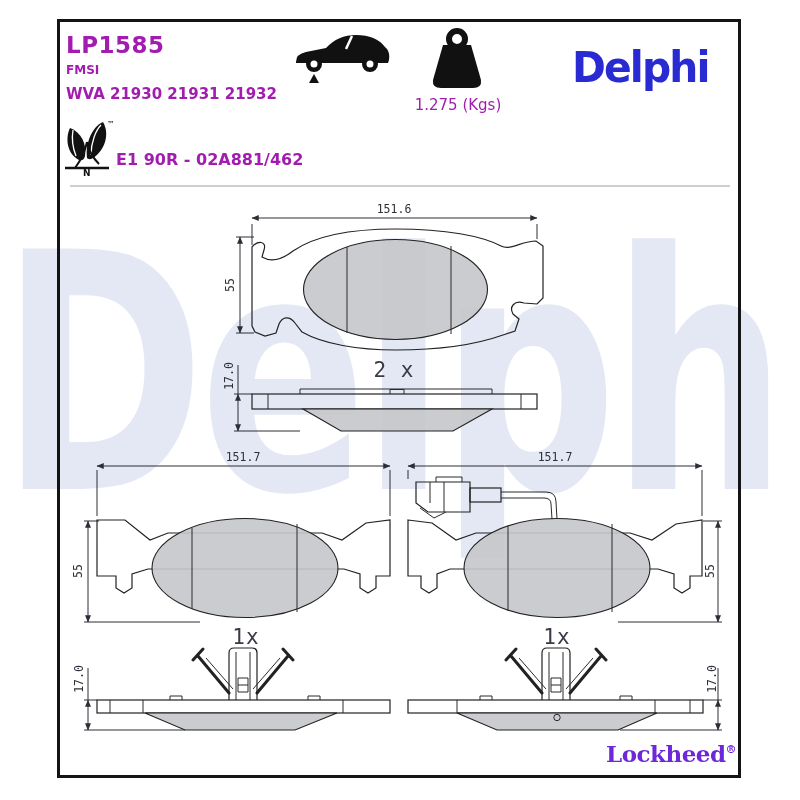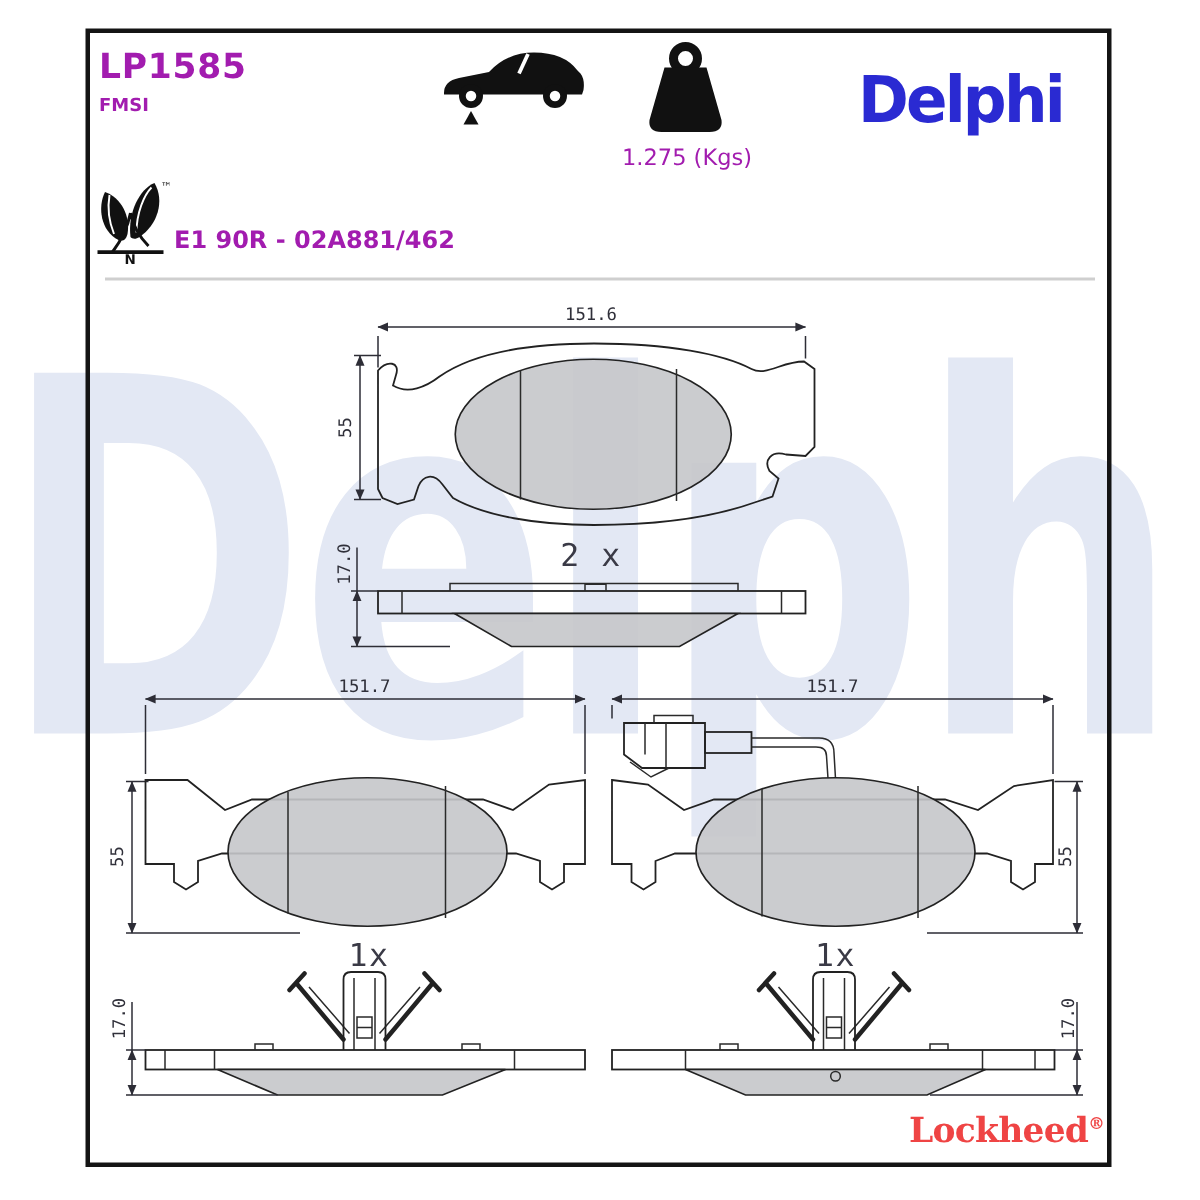--- a/index.html
+++ b/index.html
@@ -19,21 +19,21 @@
   #wva{left:66px;top:85px;font-size:15px;font-weight:bold;}
   #car-icon-box{left:292px;top:26px;width:98px;height:58px;}
   #weight-icon-box{left:424px;top:28px;width:66px;height:66px;}
   #weight-label{left:404px;top:96px;width:108px;text-align:center;font-size:15px;font-weight:normal;}
   #delphi-logo{left:572px;top:42px;font-size:43px;font-weight:bold;color:#2a2ad2;
                letter-spacing:-2px;transform:scaleX(0.95);transform-origin:0 0;}
   #leaf-icon-box{left:63px;top:118px;width:50px;height:58px;}
   #homologation{left:116px;top:150px;font-size:16px;font-weight:bold;}
   #divider{left:70px;top:185px;width:660px;height:2px;background:#cfcfcf;z-index:2;}
   #lockheed{left:540px;top:740px;width:196px;text-align:right;z-index:3;
-            font-family:"DejaVu Serif",serif;font-weight:bold;font-size:23px;color:#ef4444;
+            font-family:"DejaVu Serif",serif;font-weight:bold;font-size:23px;color:#6d28d9;
             letter-spacing:-0.5px;}
   #lockheed sup{font-size:11px;}
   
   .ln{stroke:#222;stroke-width:1.2;fill:none;}
   .thin{stroke:#2a2a2a;stroke-width:1;fill:none;}
   .dimln{stroke:#2d2d36;stroke-width:1;fill:none;}
   .fric{fill:#c5c6ca;fill-opacity:0.9;stroke:#222;stroke-width:1.1;}
   .dim{font-family:"DejaVu Sans Mono",monospace;font-size:11.5px;fill:#30303a;}
   .qty{font-family:"DejaVu Sans Mono",monospace;font-size:21px;fill:#3a3a46;letter-spacing:1px;}
   .clip{stroke:#222;stroke-width:3;fill:none;stroke-linecap:round;}
@@ -152,20 +152,21 @@
       <circle class="thin" cx="557" cy="717.5" r="3.2" fill="#fff"></circle>
       <path class="dimln" d="M703,700 H722 M620,730 H722"></path>
       <path class="dimln" d="M718,668 V700"></path>
       <path class="dimln" d="M718,700 V730" marker-start="url(#ah)" marker-end="url(#ah)"></path>
       <text class="dim" x="712" y="679" dy="4" text-anchor="middle" transform="rotate(-90 712 679)">17.0</text>
     </g>
   </svg>
 
   <div id="part-number" class="abs hdr">LP1585</div>
   <div id="fmsi" class="abs hdr">FMSI</div>
+  <div id="wva" class="abs hdr">WVA 21930 21931 21932</div>
 
   <div id="car-icon-box" class="abs hdr">
     <svg width="98" height="58" viewBox="0 0 98 58">
       <path d="M4,36 Q4,28 14,26 L34,22 Q46,9 64,9 Q84,9 93,21 L95,23 Q98,27 97,34 L96,37 L4,37 Z" fill="#111"></path>
       <path d="M60,10 L54,23" stroke="#fff" stroke-width="2.5"></path>
       <circle cx="22" cy="38" r="8" fill="#111"></circle>
         <circle cx="22" cy="38" r="3.5" fill="#fff"></circle>
       <circle cx="78" cy="38" r="8" fill="#111"></circle>
         <circle cx="78" cy="38" r="3.5" fill="#fff"></circle>
       <path d="M17,57 L27,57 L22,48 Z" fill="#111"></path>

